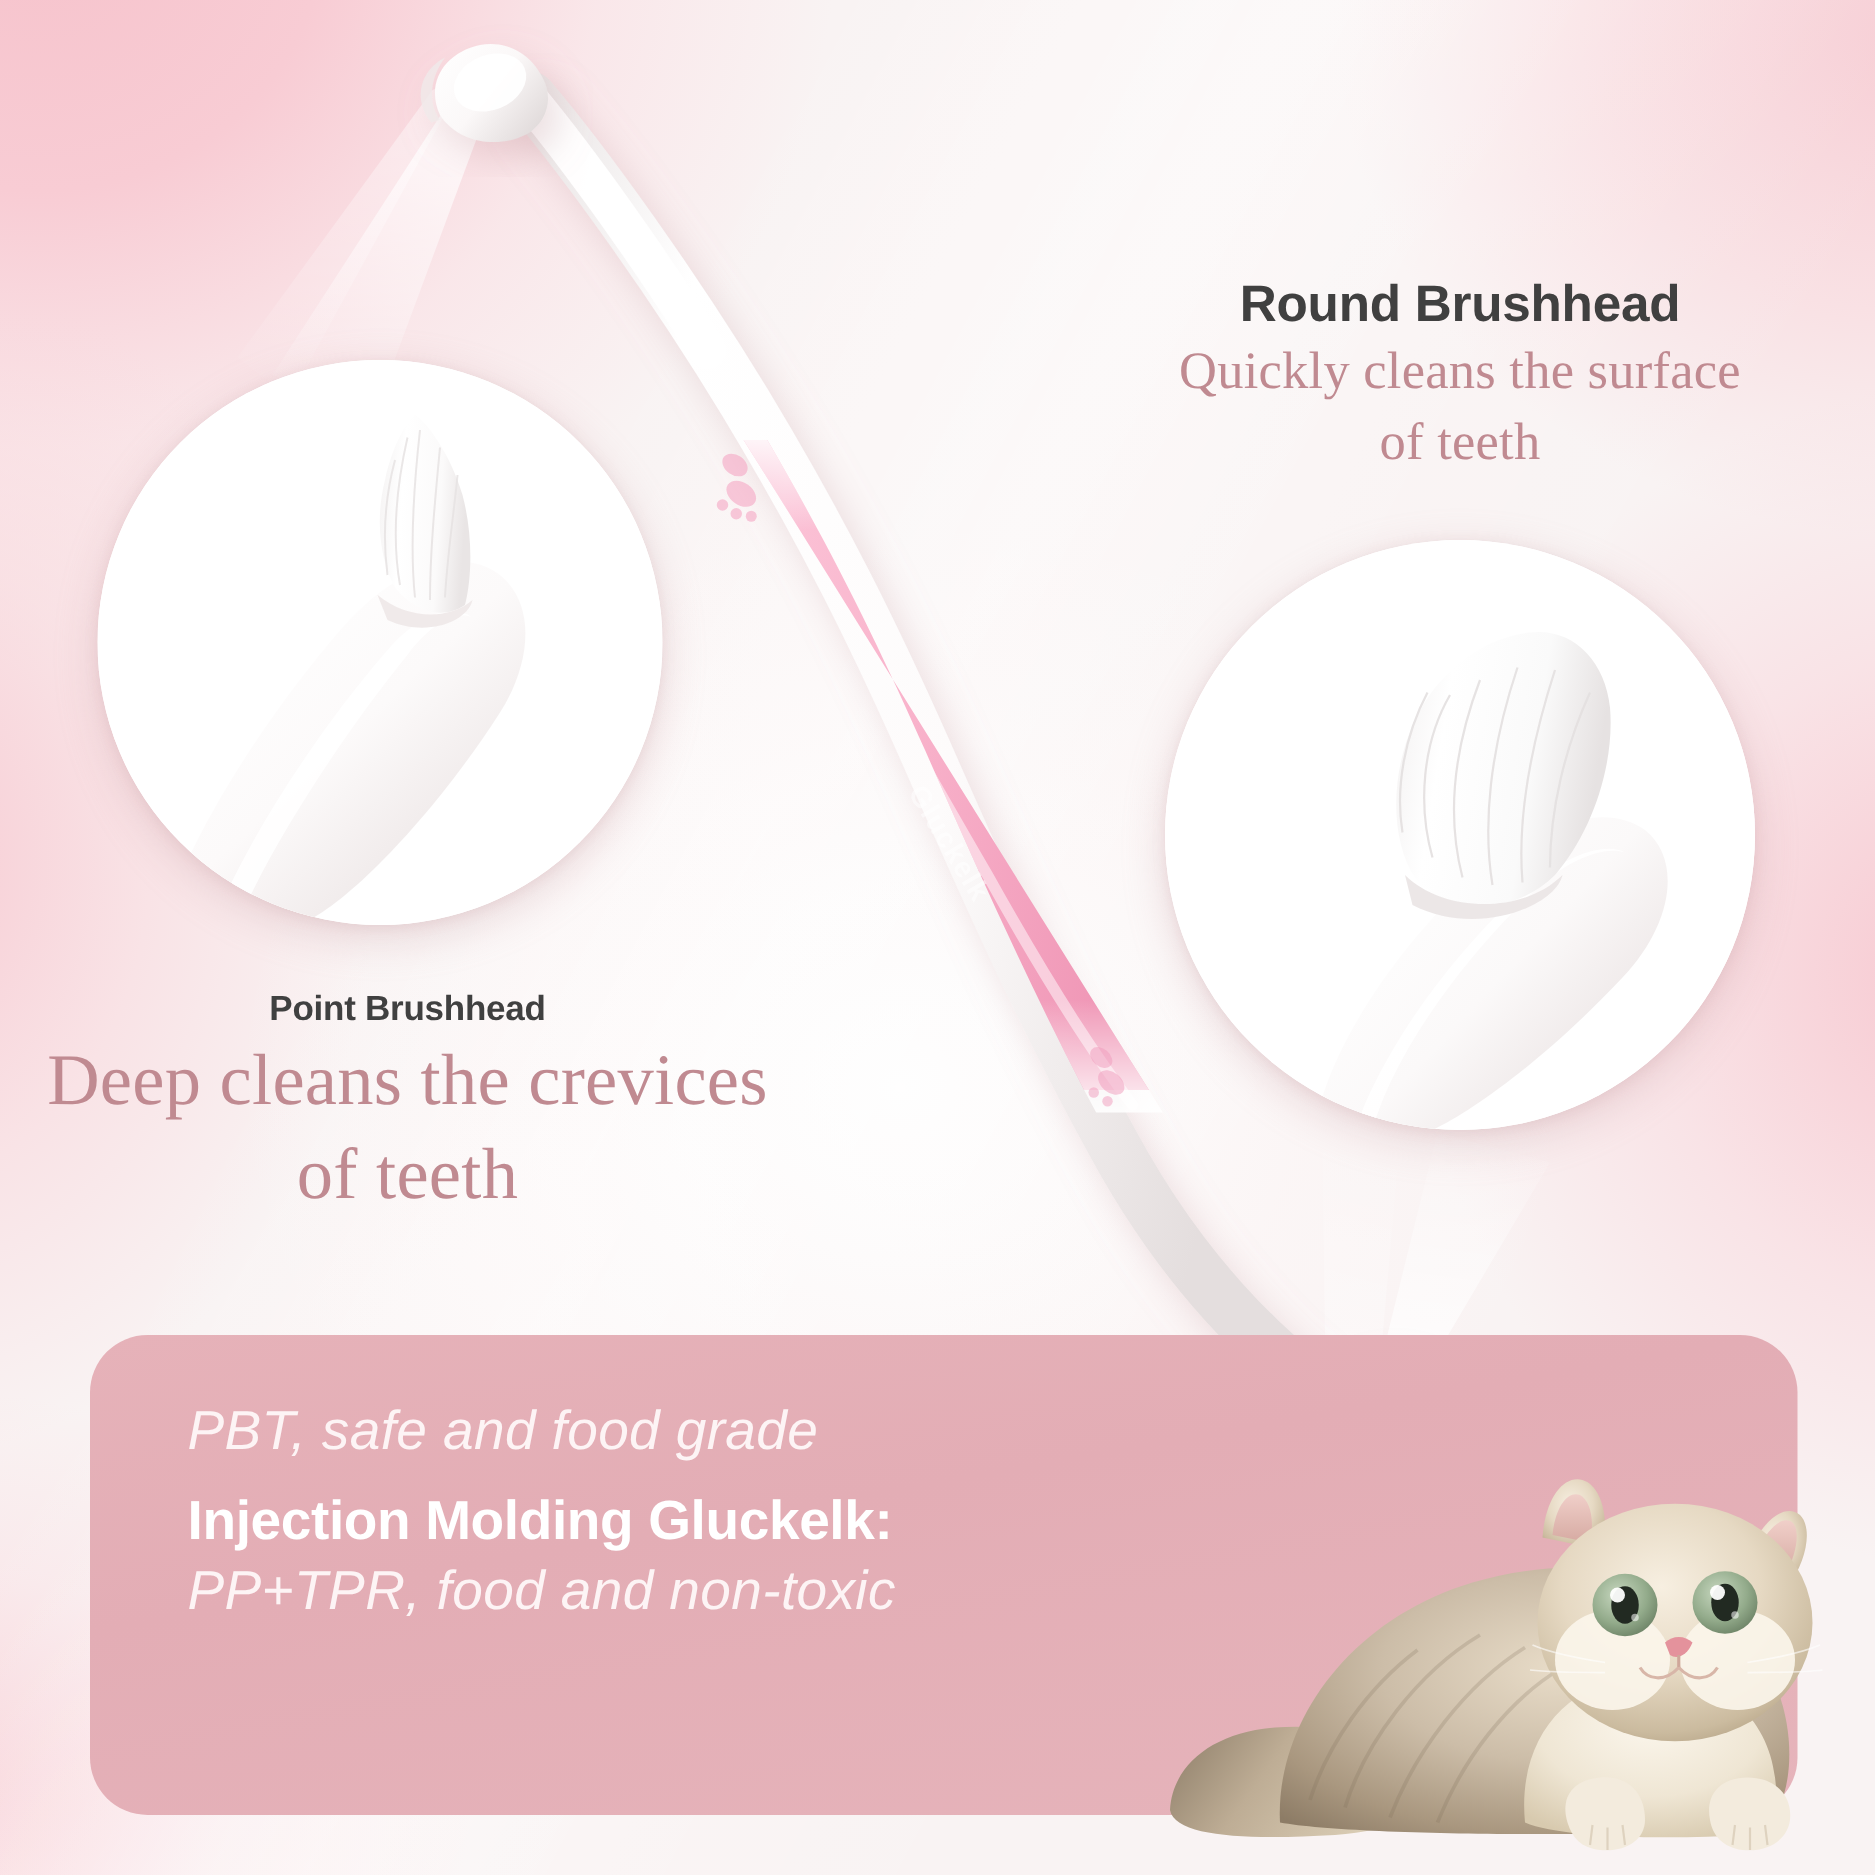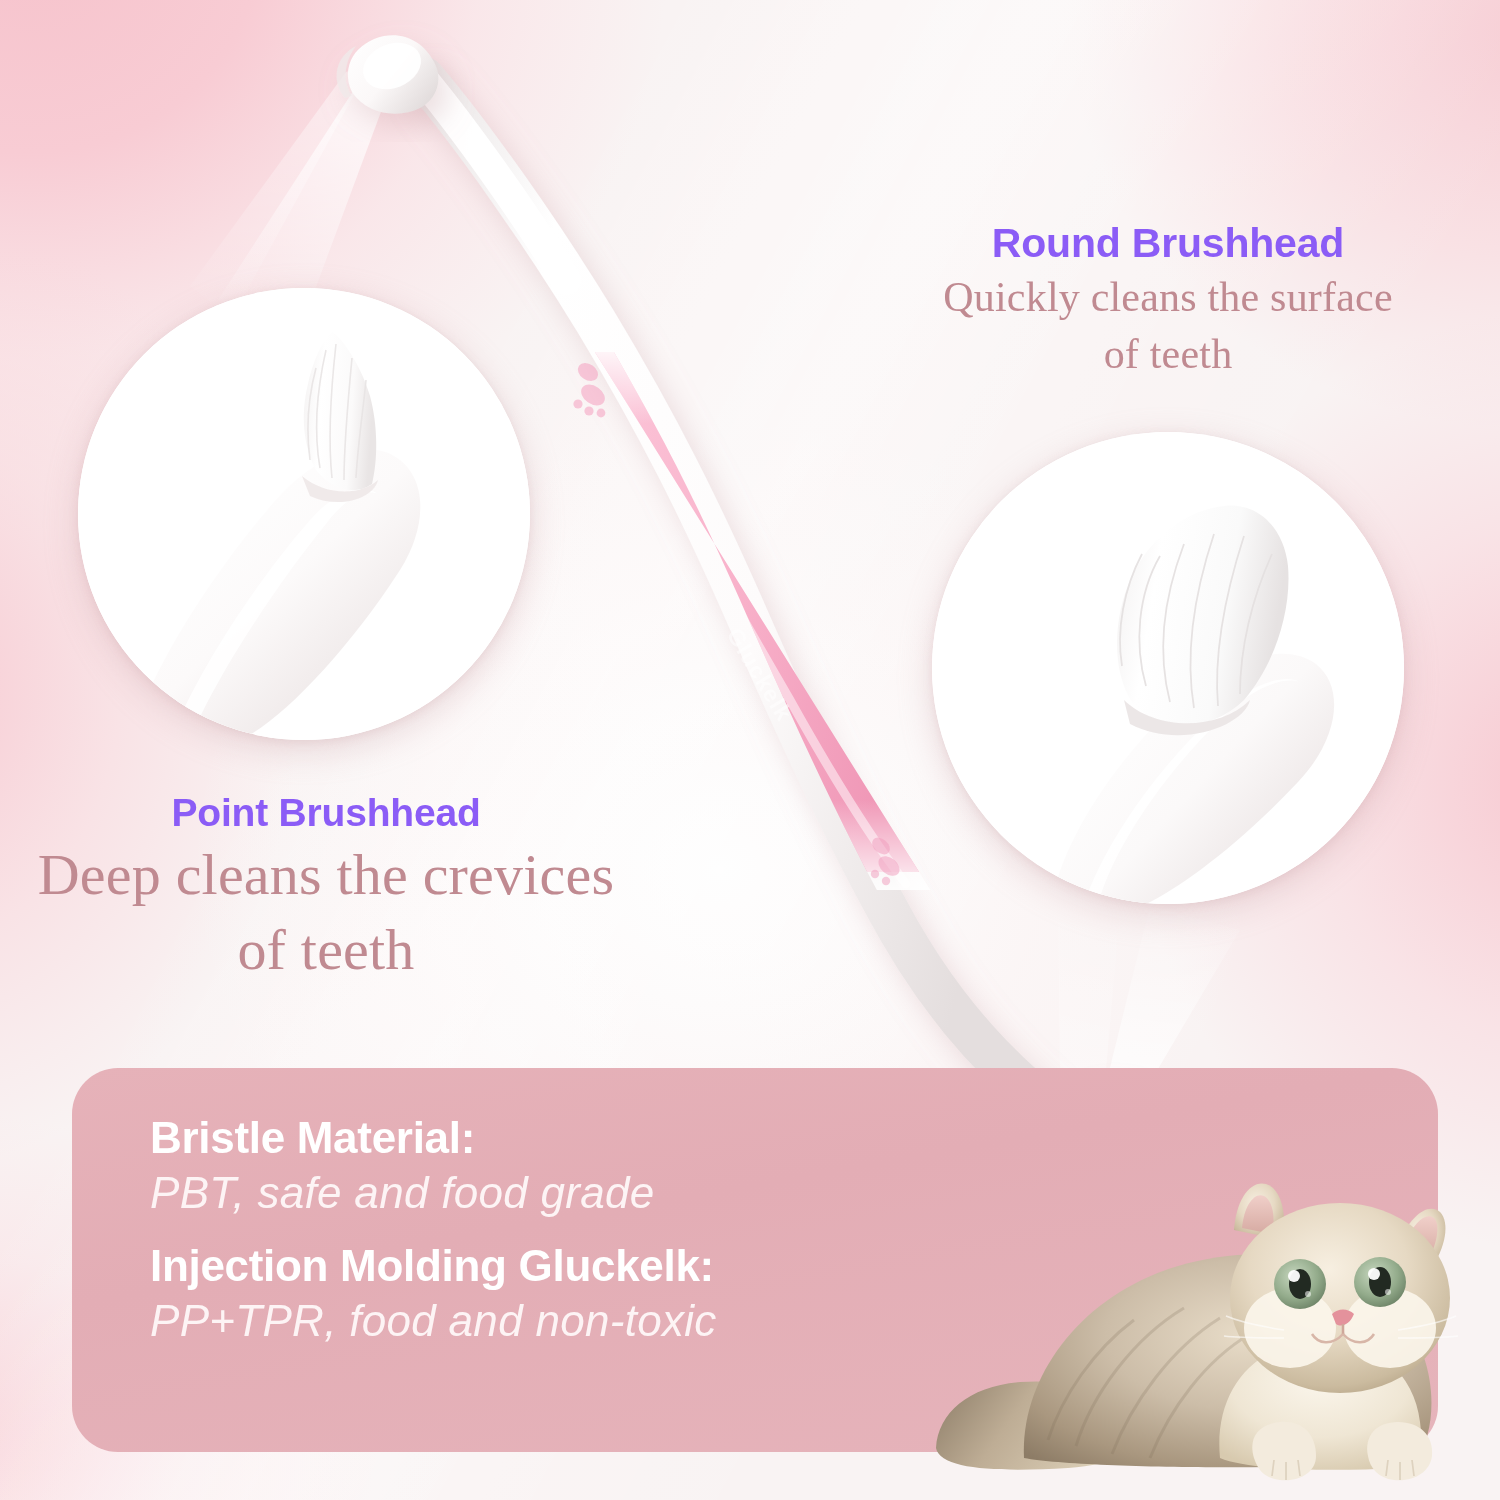--- a/index.html
+++ b/index.html
@@ -51,30 +51,30 @@
   .zc-right{left:932px;top:432px;width:472px;height:472px;}
   .zoom-circle svg{display:block;width:100%;height:100%;}
 
   
   .beam{position:absolute;pointer-events:none;}
 
   
   .label{position:absolute;text-align:center;}
   .label .title{
     font-weight:bold;letter-spacing:-0.2px;line-height:1.06;
-    color:#8b5cf6;
+    color:#404040;
   }
   .label .sub{
     line-height:1.14;color:#c08a91;font-weight:300;letter-spacing:0.2px;font-family:Liberation Serif, serif;
   }
   .lab-round{left:862px;top:222px;width:612px;}
   .lab-round .title{font-size:41px;}
   .lab-round .sub{font-size:42px;margin-top:9px;}
   .lab-point{left:30px;top:792px;width:592px;}
-  .lab-point .title{font-size:39px;}
+  .lab-point .title{font-size:28px;}
   .lab-point .sub{font-size:58px;margin-top:9px;}
 
   
   .panel{
     position:absolute;left:72px;top:1068px;width:1366px;height:384px;
     background:linear-gradient(170deg,#e6b2b9 0%,#e3adb5 38%,#e6b4bb 100%);
     border-radius:46px;
   }
   .panel-text{position:absolute;left:78px;top:46px;width:880px;}
   .panel-row{margin-bottom:24px;}
@@ -334,21 +334,20 @@
 
   <div class="label lab-point">
     <div class="title">Point Brushhead</div>
     <div class="sub">Deep cleans the crevices</div>
     <div class="sub">of teeth</div>
   </div>
 
   <div class="panel">
     <div class="panel-text">
       <div class="panel-row">
-        <div class="panel-head">Bristle Material:</div>
         <div class="panel-body">PBT, safe and food grade</div>
       </div>
       <div class="panel-row">
         <div class="panel-head">Injection Molding Gluckelk:</div>
         <div class="panel-body">PP+TPR, food and non-toxic</div>
       </div>
     </div>
   </div>
 
   <div class="cat">

